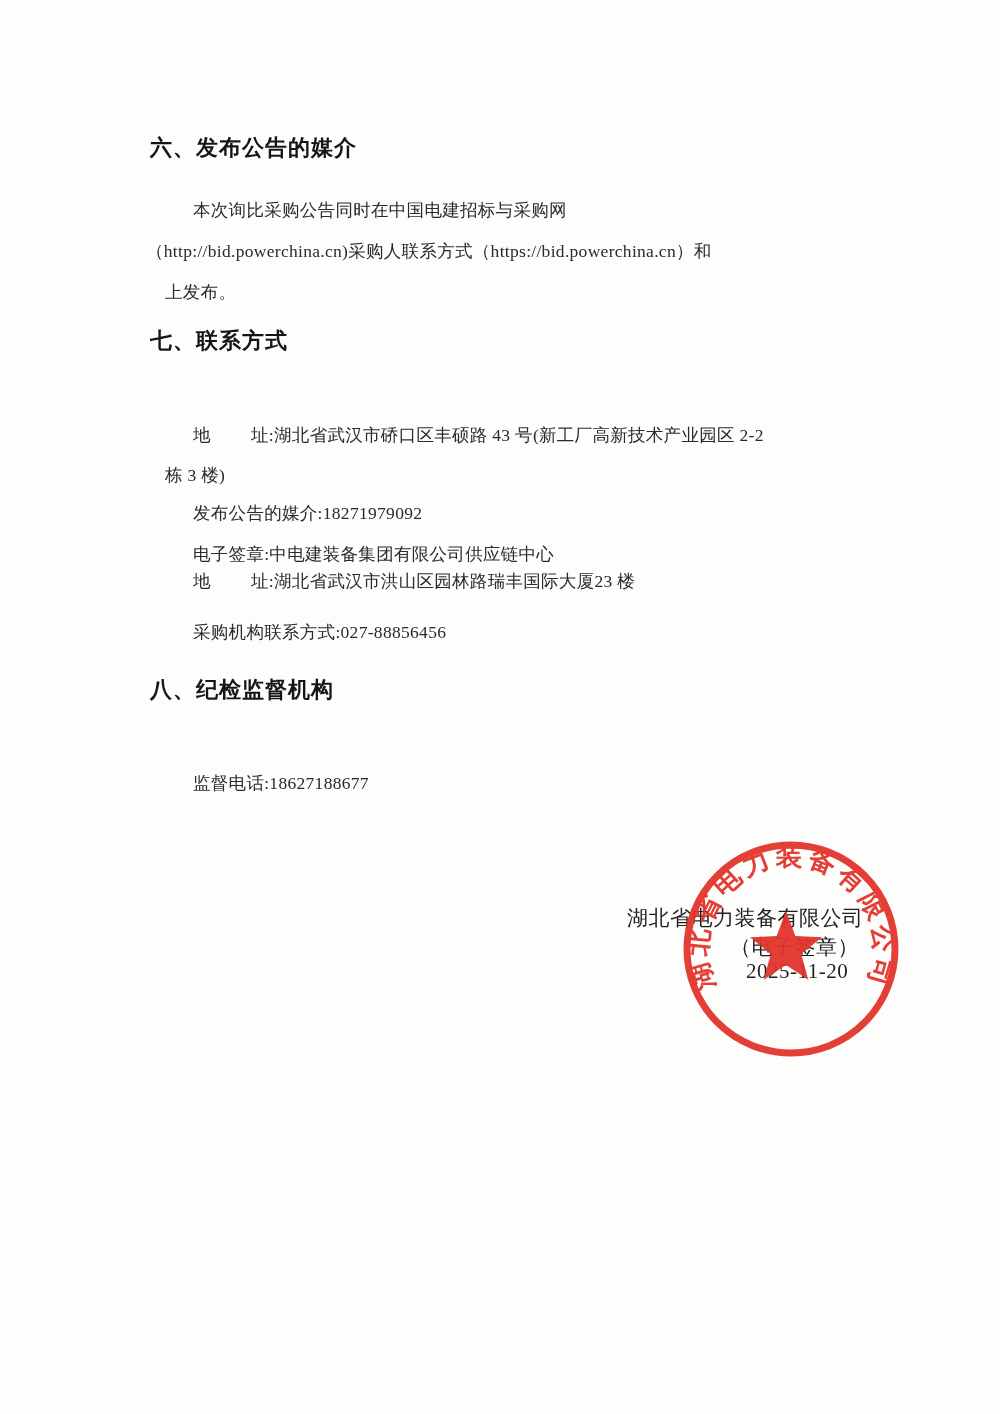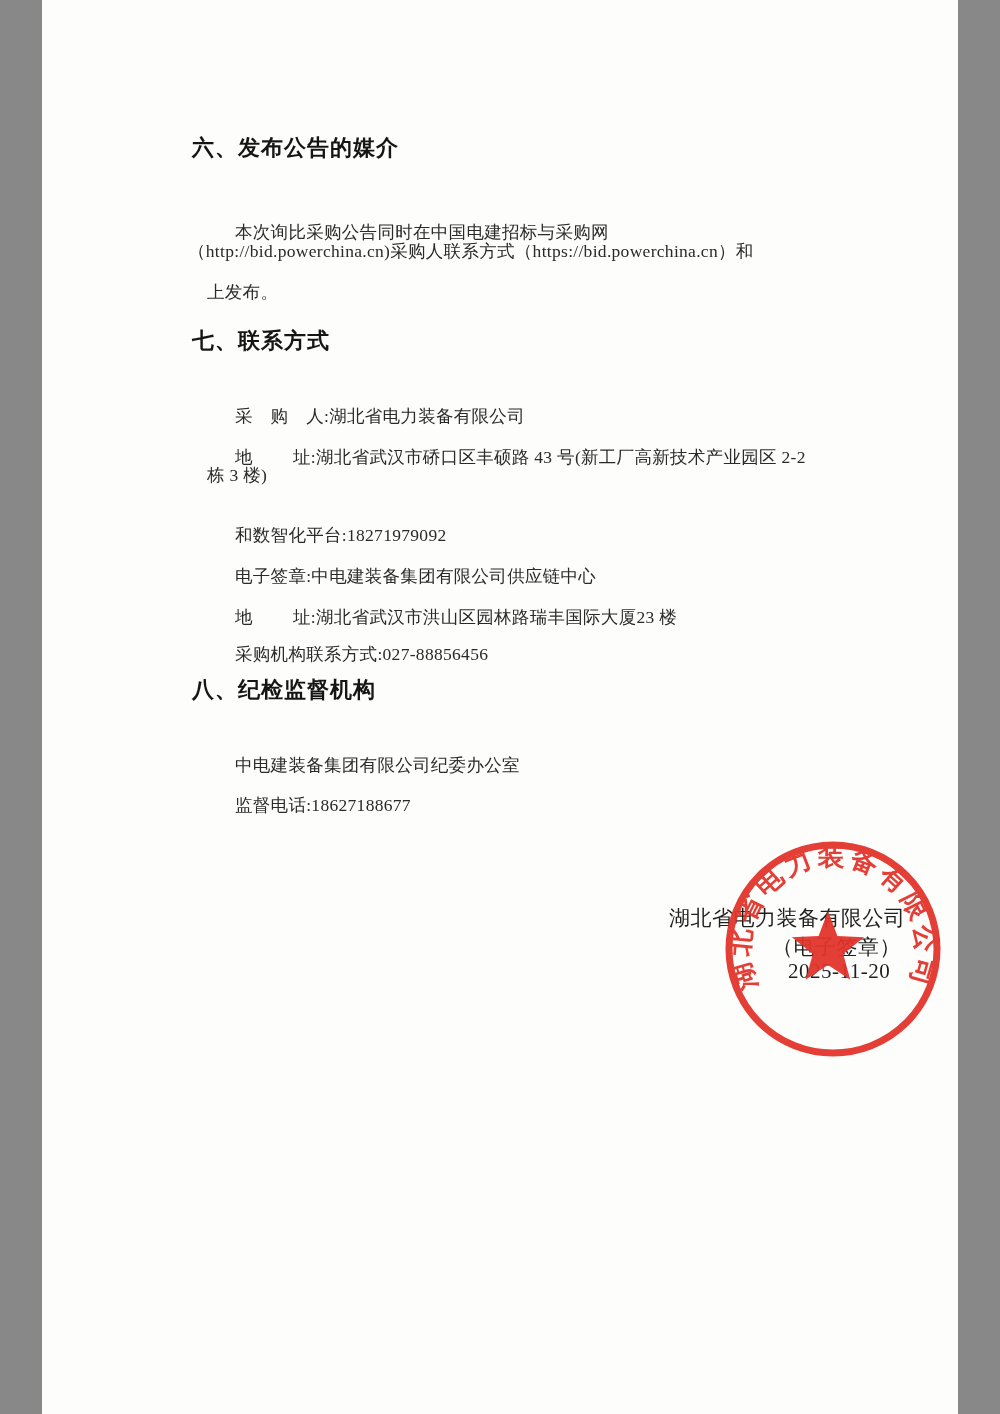--- a/index.html
+++ b/index.html
@@ -2,21 +2,21 @@
 <html><head>
 <meta charset="utf-8">
 <style>
   html, body {
     margin: 0;
     padding: 0;
     background: #888;
   }
   .doc {
     position: relative;
-    width: 916px;
+    width: 1000px;
     height: 1414px;
     margin: 0 auto;
     background: #fdfdfc;
     overflow: hidden;
     font-family: "Liberation Serif", "DejaVu Serif", serif;
     color: #262626;
   }
   .hd {
     position: absolute;
     left: 150px;
@@ -29,21 +29,21 @@
   }
   .ln {
     position: absolute;
     left: 165px;
     font-size: 17.5px;
     line-height: 26px;
     letter-spacing: 0.3px;
     white-space: pre;
     color: #2a2a2a;
   }
-  .ind { left: 193px; margin-top: 22px; }
+  .ind { left: 193px; }
 
   
   .stamp {
     position: absolute;
     left: 620px;
     top: 830px;
     width: 302px;
     height: 236px;
   }
   .seal-under div {
@@ -73,30 +73,28 @@
 <body>
 
 <div class="doc">
 
   <h2 class="hd" style="top:133px">六、发布公告的媒介</h2>
   <div class="ln ind" style="top:197px">本次询比采购公告同时在中国电建招标与采购网</div>
   <div class="ln" style="top:238px; left:146px">（http://bid.powerchina.cn)采购人联系方式（https://bid.powerchina.cn）和</div>
   <div class="ln" style="top:279px">上发布。</div>
 
   <h2 class="hd" style="top:326px">七、联系方式</h2>
-  <div class="ln ind" style="top:381px">采　购　人:湖北省电力装备有限公司</div>
   <div class="ln ind" style="top:422px">地　　 址:湖北省武汉市硚口区丰硕路 43 号(新工厂高新技术产业园区 2-2</div>
   <div class="ln" style="top:462px">栋 3 楼)</div>
-  <div class="ln ind" style="top:500px">和数智化平台:18271979092</div>
+  <div class="ln ind" style="top:500px">发布公告的媒介:18271979092</div>
   <div class="ln ind" style="top:541px">电子签章:中电建装备集团有限公司供应链中心</div>
-  <div class="ln ind" style="top:582px">地　　 址:湖北省武汉市洪山区园林路瑞丰国际大厦23 楼</div>
+  <div class="ln ind" style="top:568px">地　　 址:湖北省武汉市洪山区园林路瑞丰国际大厦23 楼</div>
   <div class="ln ind" style="top:619px">采购机构联系方式:027-88856456</div>
 
   <h2 class="hd" style="top:675px">八、纪检监督机构</h2>
-  <div class="ln ind" style="top:730px">中电建装备集团有限公司纪委办公室</div>
   <div class="ln ind" style="top:770px">监督电话:18627188677</div>
 
   <div class="stamp">
     <div class="seal-under">
       <div class="su-line1">湖北省电力装备有限公司</div>
       <div class="su-line2">（电子签章）</div>
       <div class="su-line3">2025-11-20</div>
     </div>
     <svg class="seal-svg" width="230" height="230" viewBox="0 0 230 230">
       <circle cx="115" cy="115" r="104" fill="none" stroke-width="7" stroke="#e2342a"></circle>

